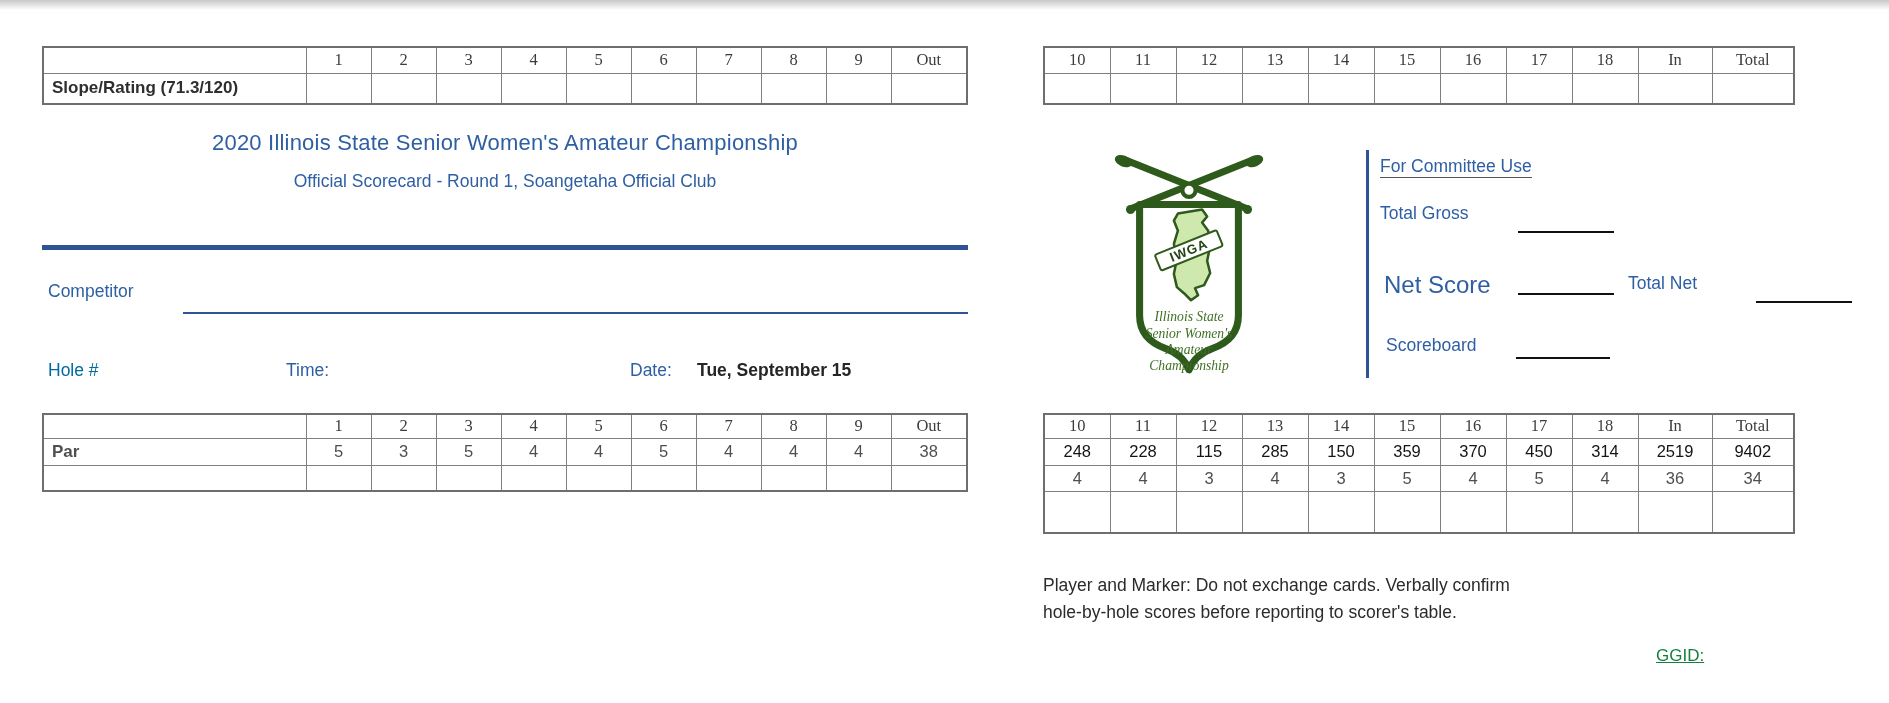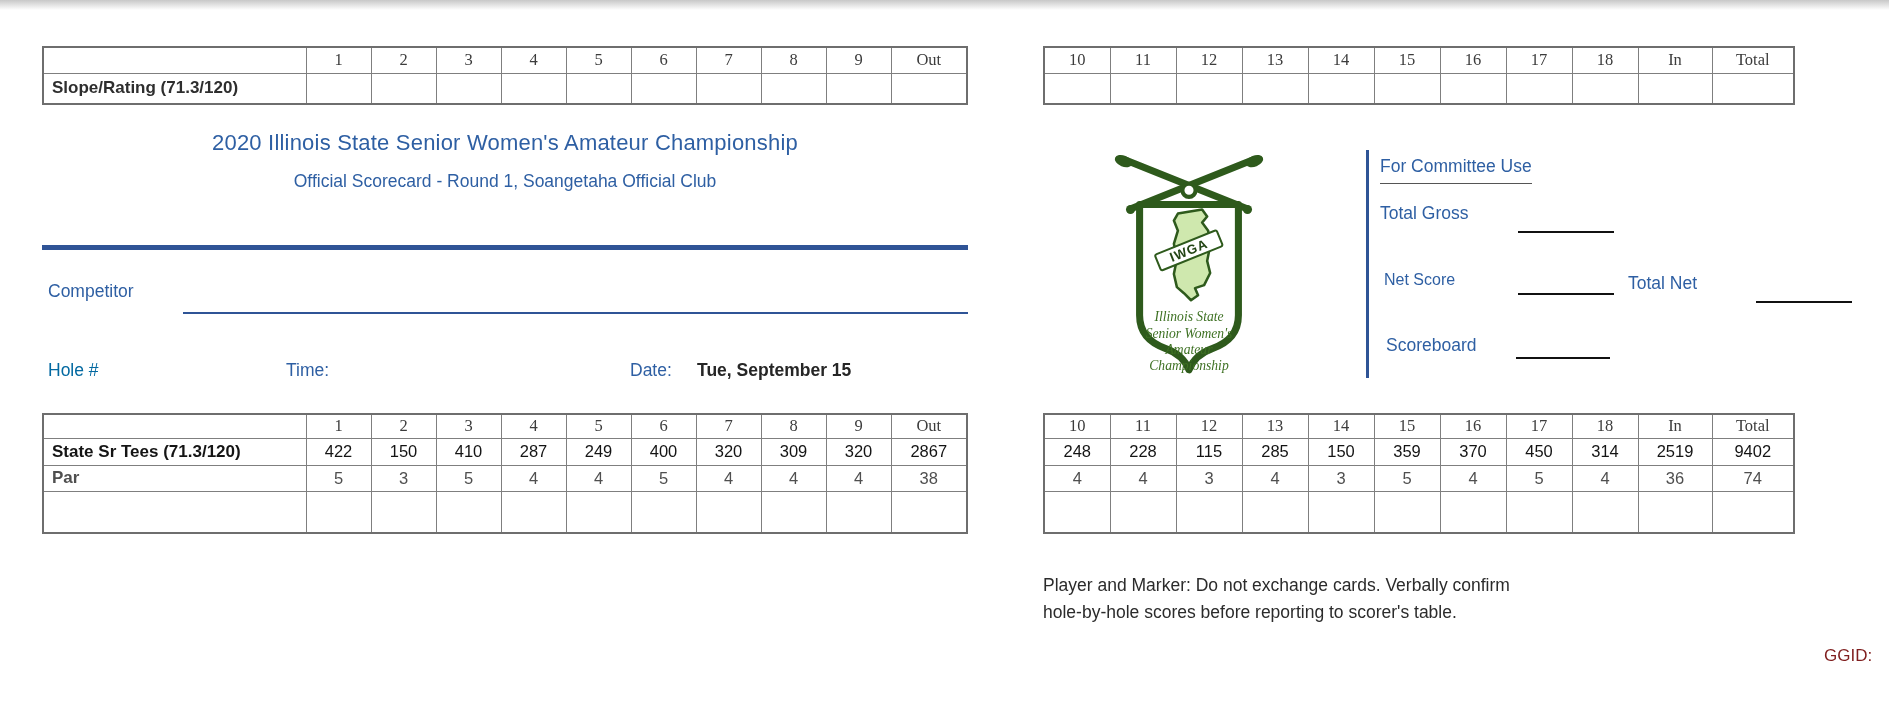--- a/index.html
+++ b/index.html
@@ -41,42 +41,42 @@
   .competitor-line{position:absolute;left:183px;top:312px;width:785px;height:0;
         border-bottom:2px solid #2F5496;}
   .hole-lbl{position:absolute;left:48px;top:360px;font-size:17.5px;color:#0369a1;}
   .time-lbl{position:absolute;left:286px;top:360px;font-size:17.5px;color:#2E5FA3;}
   .date-lbl{position:absolute;left:630px;top:360px;font-size:17.5px;color:#2E5FA3;}
   .date-val{position:absolute;left:697px;top:360px;font-size:17.5px;color:#262626;font-weight:bold;}
 
   
   .vline{position:absolute;left:1366px;top:150px;width:3px;height:228px;background:#2F5496;}
   .c-head{position:absolute;left:1380px;top:156px;font-size:17.5px;color:#2E5FA3;
-        border-bottom:1.5px solid #555;padding-bottom:6px;}
+        border-bottom:1.5px solid #555;padding-bottom:0;}
   .c-gross{position:absolute;left:1380px;top:203px;font-size:17.5px;color:#2E5FA3;}
-  .c-net{position:absolute;left:1384px;top:271px;font-size:16px;color:#2E5FA3;}
+  .c-net{position:absolute;left:1384px;top:271px;font-size:24px;color:#2E5FA3;}
   .c-totalnet{position:absolute;left:1628px;top:273px;font-size:17.5px;color:#2E5FA3;}
   .c-score{position:absolute;left:1386px;top:335px;font-size:17.5px;color:#2E5FA3;}
   .blank{position:absolute;height:0;border-bottom:2.5px solid #111;}
   .bl-gross{left:1518px;top:231px;width:96px;}
   .bl-net{left:1518px;top:293px;width:96px;}
   .bl-totalnet{left:1756px;top:301px;width:96px;}
   .bl-score{left:1516px;top:357px;width:94px;}
 
   
   .logo{position:absolute;left:1103px;top:150px;}
   .logo text{font-family:"Liberation Serif",serif;}
   .logo .shield-line{font-style:italic;font-size:13.5px;fill:#3E7123;}
   .logo .mono{font-family:"Liberation Sans",sans-serif;font-weight:bold;font-size:13px;
         fill:#234515;letter-spacing:1px;}
 
   
   .marker-note{position:absolute;left:1043px;top:572px;width:492px;
         font-size:17.5px;color:#2b2b2b;line-height:1.53;}
-  .ggid{position:absolute;left:1824px;top:646px;font-size:17px;color:#7f1d1d;}
+  .ggid{position:absolute;left:1656px;top:646px;font-size:17px;color:#15803d;text-decoration:underline;}
 </style>
 </head>
 <body>
 
 <div class="page">
   <div class="top-shade"></div>
 
   <table class="grid slope-front">
     <colgroup>
       <col style="width:263px">
@@ -198,33 +198,20 @@
           <td>2</td>
           <td>3</td>
           <td>4</td>
           <td>5</td>
           <td>6</td>
           <td>7</td>
           <td>8</td>
           <td>9</td>
           <td>Out</td>
         </tr>
-        <tr class="yd">
-          <td class="lbl">State Sr Tees (71.3/120)</td>
-          <td>422</td>
-          <td>150</td>
-          <td>410</td>
-          <td>287</td>
-          <td>249</td>
-          <td>400</td>
-          <td>320</td>
-          <td>309</td>
-          <td>320</td>
-          <td>2867</td>
-        </tr>
         <tr class="par">
           <td class="lbl">Par</td>
           <td>5</td>
           <td>3</td>
           <td>5</td>
           <td>4</td>
           <td>4</td>
           <td>5</td>
           <td>4</td>
           <td>4</td>
@@ -292,21 +279,21 @@
           <td>4</td>
           <td>4</td>
           <td>3</td>
           <td>4</td>
           <td>3</td>
           <td>5</td>
           <td>4</td>
           <td>5</td>
           <td>4</td>
           <td>36</td>
-          <td>74</td>
+          <td>34</td>
         </tr>
         <tr class="">
           <td></td>
           <td></td>
           <td></td>
           <td></td>
           <td></td>
           <td></td>
           <td></td>
           <td></td>

